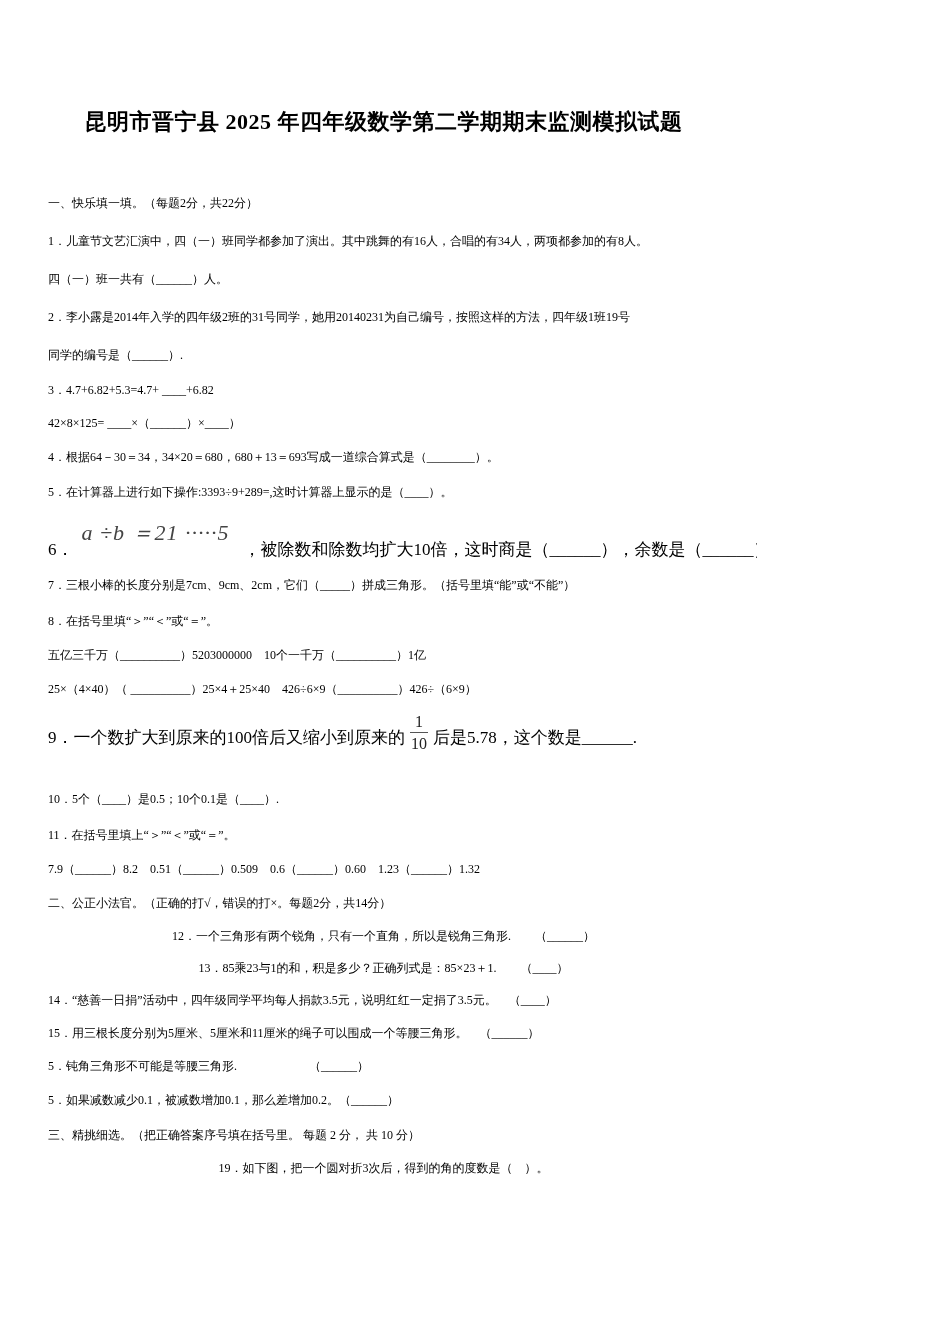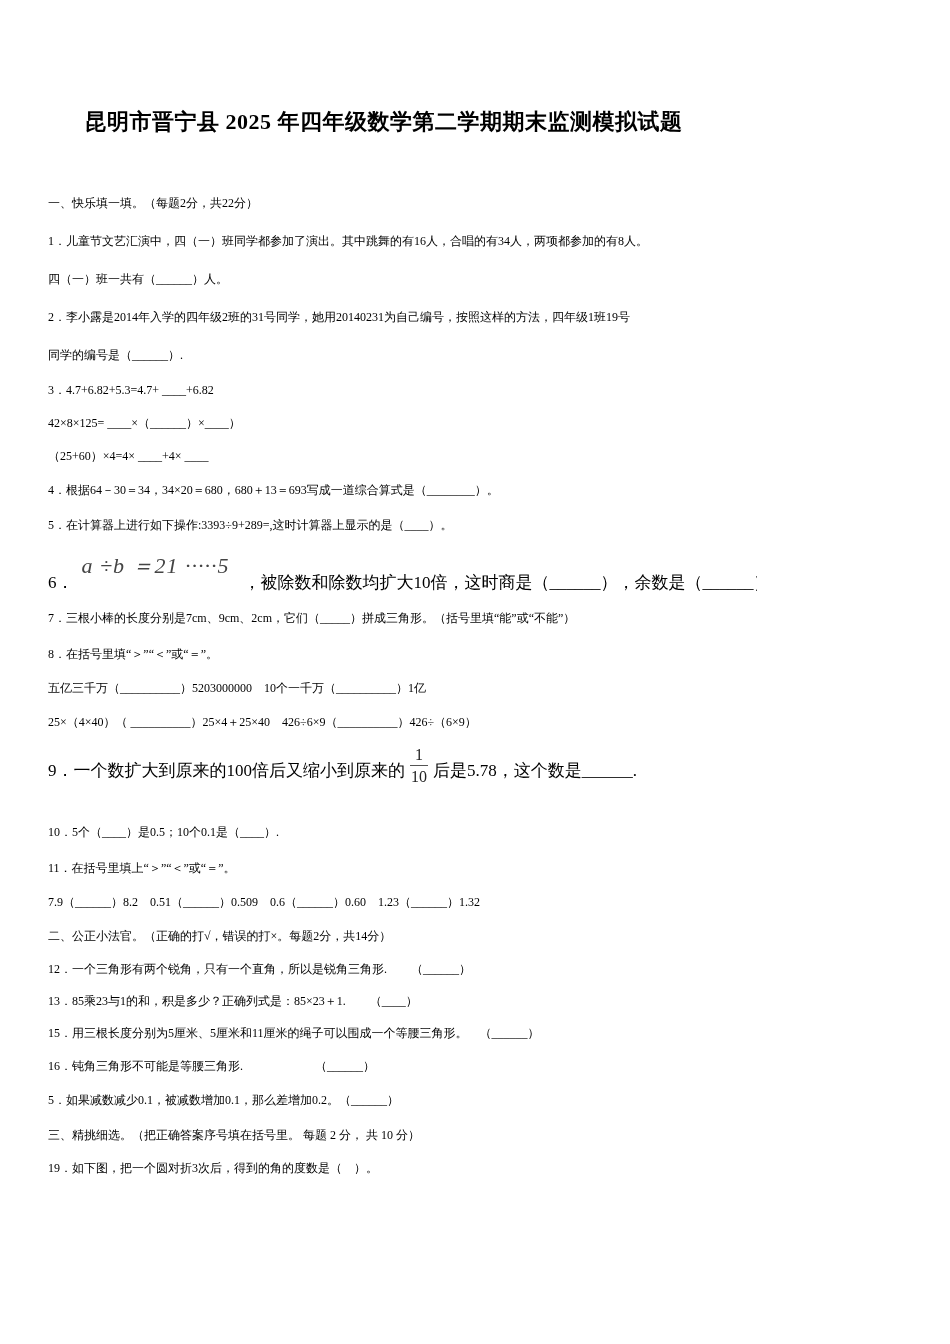--- a/index.html
+++ b/index.html
@@ -24,21 +24,21 @@
     letter-spacing: 0.5px;
   }
   .line {
     font-size: 12px;
     line-height: 38px;
     white-space: nowrap;
   }
   .heading { font-weight: normal; }
   .mt-sec { margin-top: 44px; }
   .mt12 { margin-top: 12px; }
-  .lh32 { line-height: 32px; }
+  .lh32 { line-height: 32px; text-align: center; }
   .lh33 { line-height: 33px; }
   .lh34 { line-height: 34px; }
   .lh35 { line-height: 35px; }
   .lh38 { line-height: 38px; }
   .q6-row {
     height: 56px;
     display: flex;
     align-items: flex-end;
     padding-bottom: 5px;
     box-sizing: border-box;
@@ -87,21 +87,20 @@
   <h1 class="title">昆明市晋宁县 2025 年四年级数学第二学期期末监测模拟试题</h1>
 
   <div class="line lh38 heading mt-sec">一、快乐填一填。（每题2分，共22分）</div>
 
   <div class="line lh38">1．儿童节文艺汇演中，四（一）班同学都参加了演出。其中跳舞的有16人，合唱的有34人，两项都参加的有8人。</div>
   <div class="line lh38">四（一）班一共有（______）人。</div>
   <div class="line lh38">2．李小露是2014年入学的四年级2班的31号同学，她用20140231为自己编号，按照这样的方法，四年级1班19号</div>
   <div class="line lh38">同学的编号是（______）.</div>
   <div class="line lh33">3．4.7+6.82+5.3=4.7+ ____+6.82</div>
   <div class="line lh33">42×8×125= ____×（______）×____）</div>
-  <div class="line lh33">（25+60）×4=4× ____+4× ____</div>
   <div class="line lh35">4．根据64－30＝34，34×20＝680，680＋13＝693写成一道综合算式是（________）。</div>
   <div class="line lh35">5．在计算器上进行如下操作:3393÷9+289=,这时计算器上显示的是（____）。</div>
 
   <div class="q6-row">
     <span>6．</span>
     <span class="formula">a ÷b ＝21 ·····5</span>
     <span>，被除数和除数均扩大10倍，这时商是（______），余数是（______）。</span>
   </div>
 
   <div class="line lh38">7．三根小棒的长度分别是7cm、9cm、2cm，它们（_____）拼成三角形。（括号里填“能”或“不能”）</div>
@@ -118,20 +117,21 @@
     <span>后是5.78，这个数是______.</span>
   </div>
 
   <div class="line lh38 mt12">10．5个（____）是0.5；10个0.1是（____）.</div>
   <div class="line lh34">11．在括号里填上“＞”“＜”或“＝”。</div>
   <div class="line lh34">7.9（______）8.2　0.51（______）0.509　0.6（______）0.60　1.23（______）1.32</div>
 
   <div class="line lh34 heading">二、公正小法官。（正确的打√，错误的打×。每题2分，共14分）</div>
   <div class="line lh32">12．一个三角形有两个锐角，只有一个直角，所以是锐角三角形.　　（______）</div>
   <div class="line lh32">13．85乘23与1的和，积是多少？正确列式是：85×23＋1.　　（____）</div>
+  <div class="line lh33">14．“慈善一日捐”活动中，四年级同学平均每人捐款3.5元，说明红红一定捐了3.5元。　（____）</div>
   <div class="line lh33">15．用三根长度分别为5厘米、5厘米和11厘米的绳子可以围成一个等腰三角形。　（______）</div>
-  <div class="line lh33">16．钝角三角形不可能是等腰三角形.　　　　　　（______）</div>
+  <div class="line lh33">5．钝角三角形不可能是等腰三角形.　　　　　　（______）</div>
   <div class="line lh35">5．如果减数减少0.1，被减数增加0.1，那么差增加0.2。（______）</div>
 
   <div class="line lh34 heading">三、精挑细选。（把正确答案序号填在括号里。 每题 2 分， 共 10 分）</div>
   <div class="line lh32">19．如下图，把一个圆对折3次后，得到的角的度数是（　）。</div>
 
 </div>
 
 </body></html>

